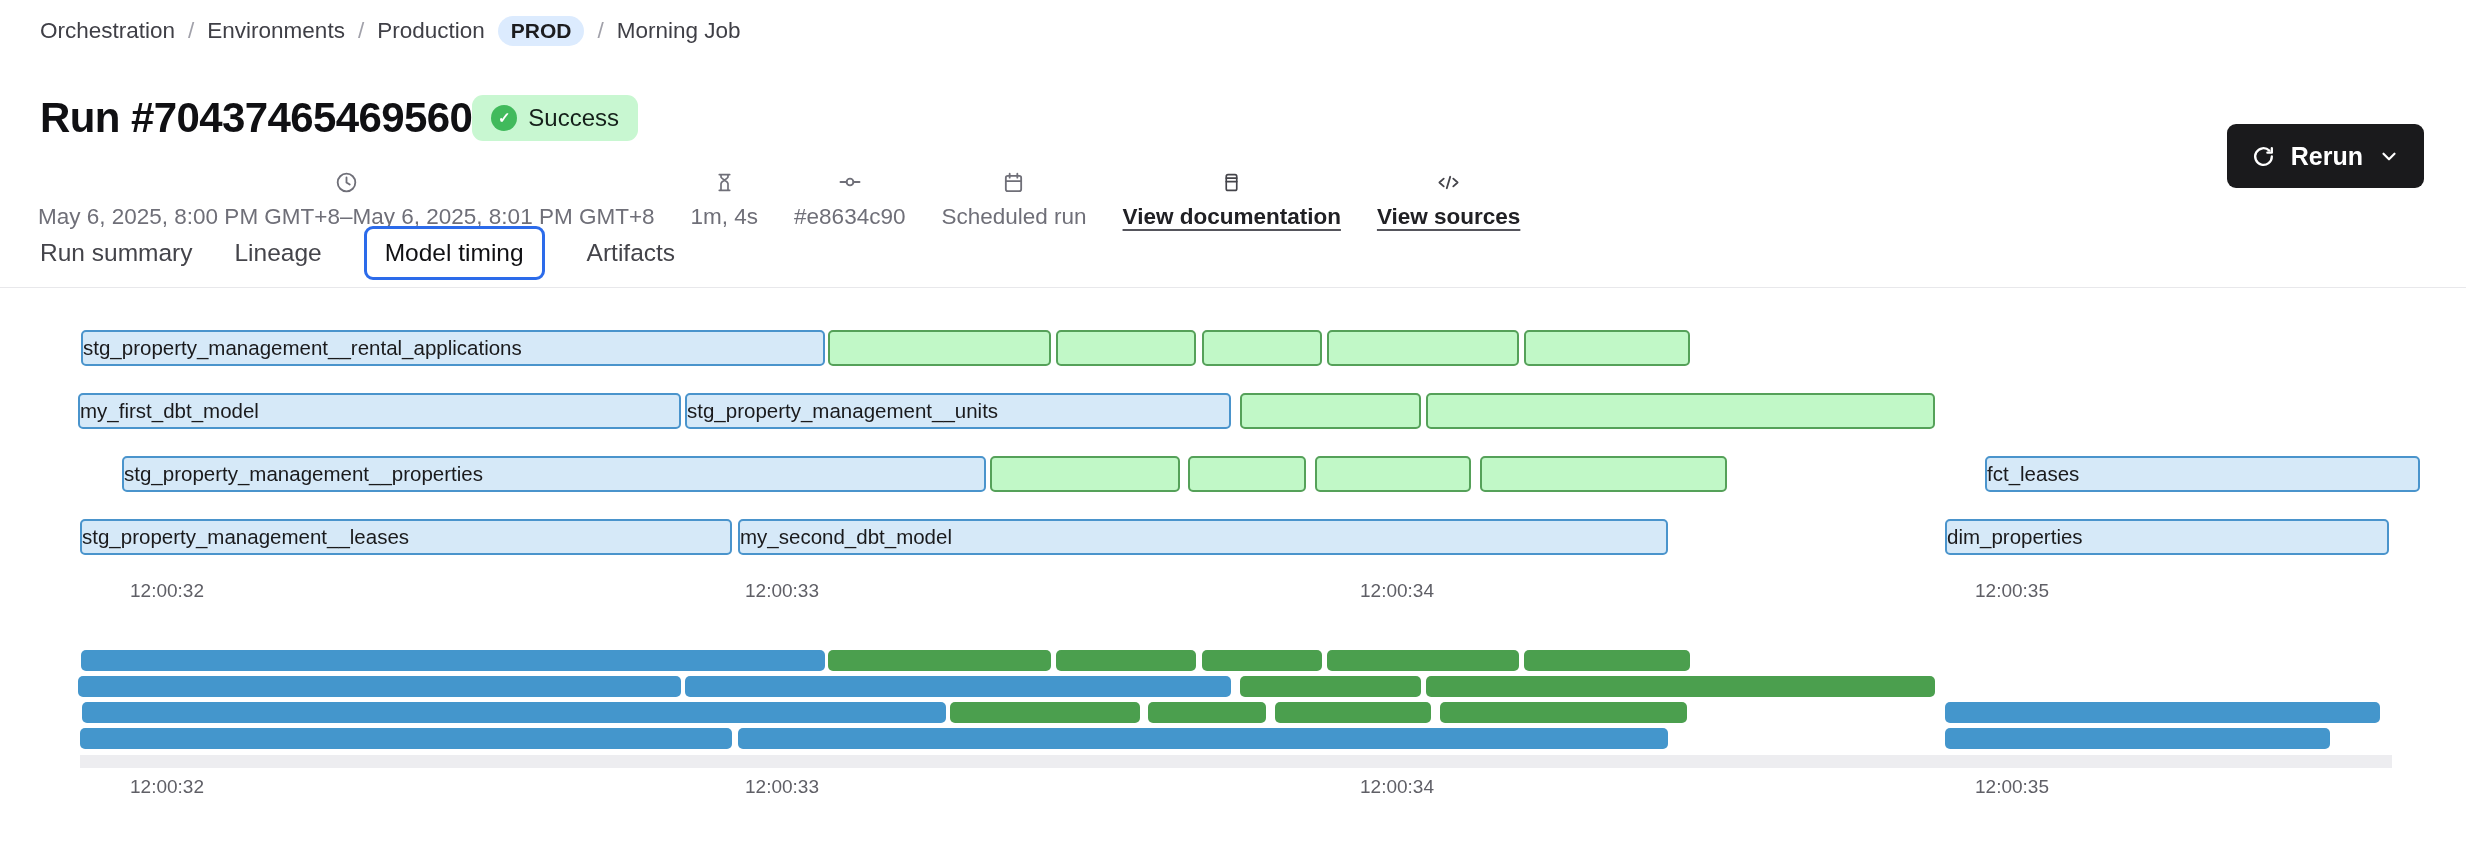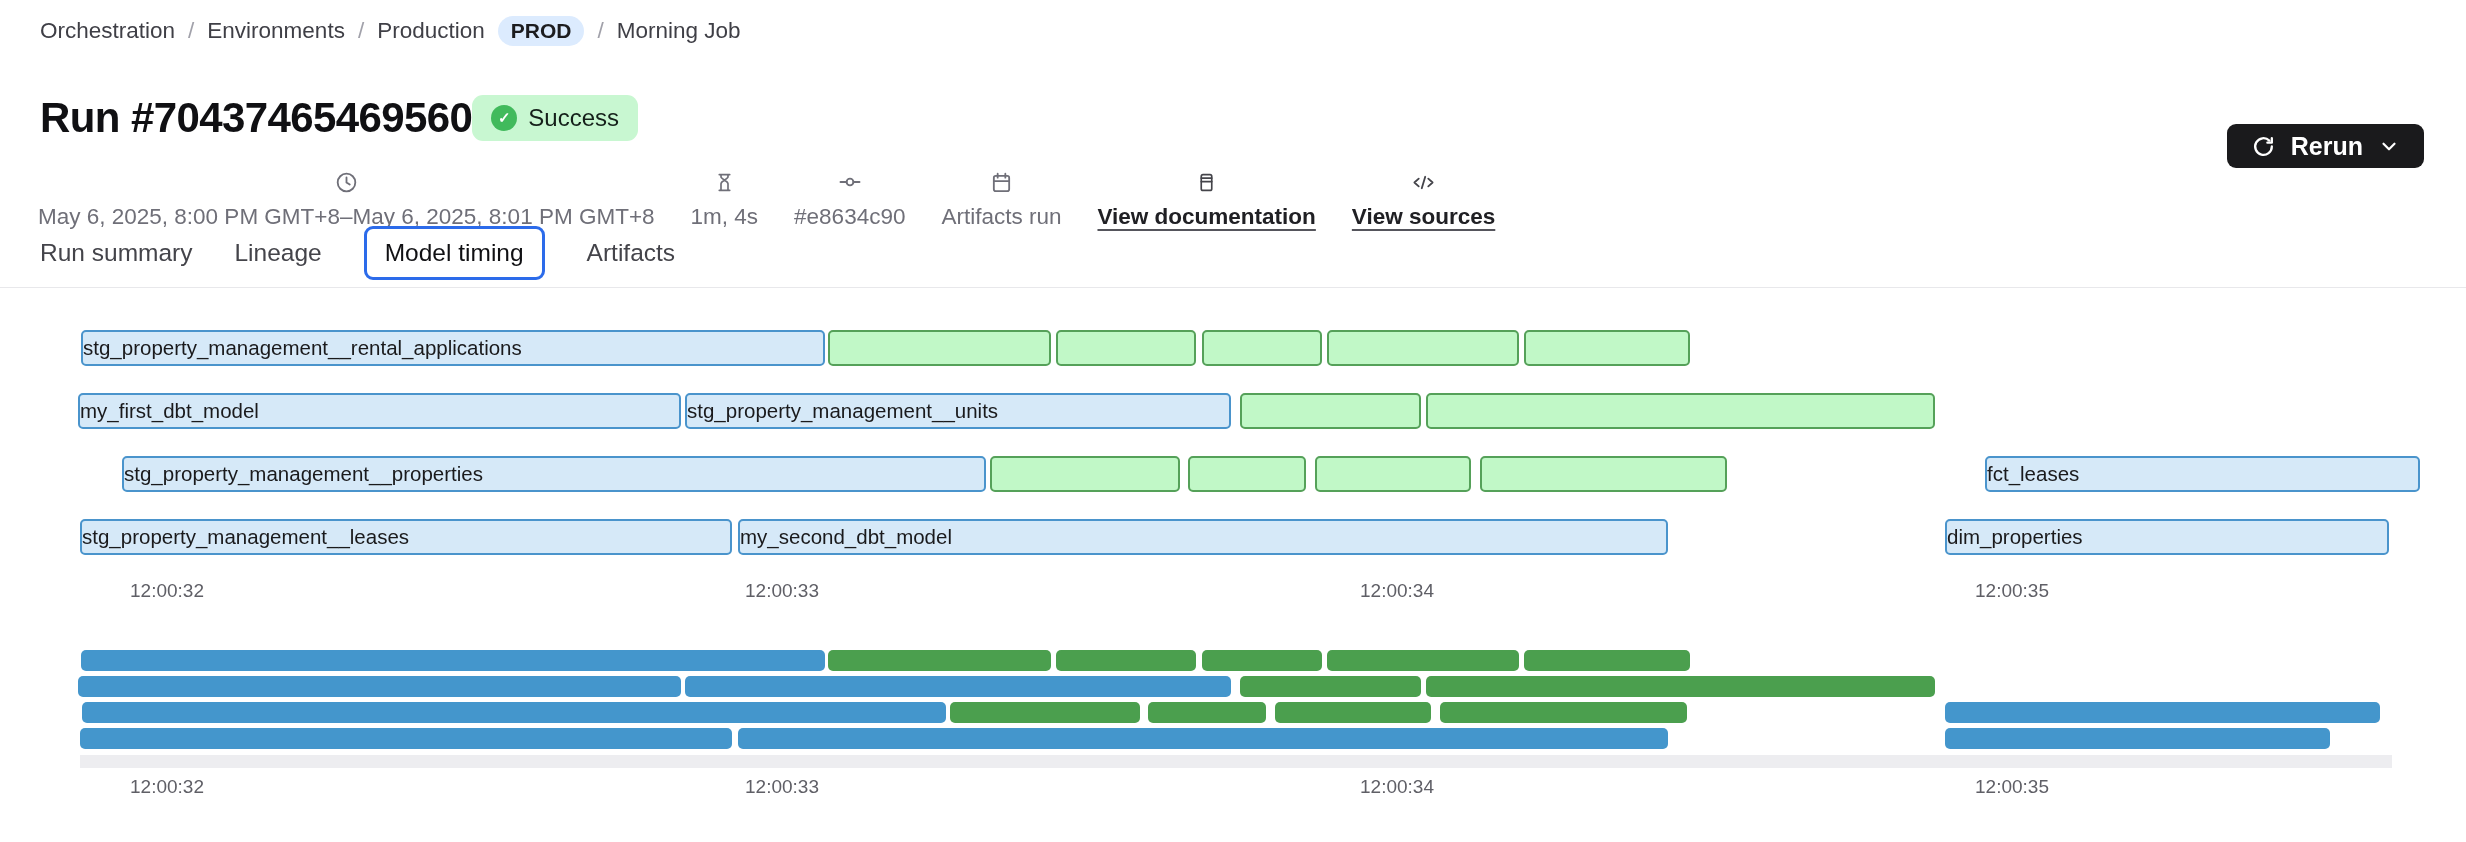--- a/index.html
+++ b/index.html
@@ -11,21 +11,21 @@
   .breadcrumb { position:absolute; left:40px; top:16px; display:flex; align-items:center; gap:13px; font-size:22.5px; color:#3f3f46; }
   .crumb { cursor:pointer; }
   .crumb-sep { color:#a1a1aa; }
   .env-badge { background:#dcebfe; border-radius:15px; padding:3px 13px; font-weight:700; font-size:21px; color:#1c1c1f; }
   
   .title-row { position:absolute; left:40px; top:94px; display:flex; align-items:center; }
   .run-title { margin:0; font-size:42px; font-weight:700; letter-spacing:-0.6px; color:#101013; }
   .status-badge { display:flex; align-items:center; gap:11px; background:#c8f7d1; border-radius:11px; padding:9px 19px; font-size:24px; color:#15201a; }
   .check-circle { width:26px; height:26px; border-radius:50%; background:#41ba5c; color:#fff; display:flex; align-items:center; justify-content:center; font-size:15px; font-weight:700; }
   
-  .rerun-btn { position:absolute; right:42px; top:124px; height:44px; background:#1a1a1c; color:#fff; border:none; border-radius:9px; display:flex; align-items:center; gap:15px; padding:0 24px; font-size:25px; font-weight:700; font-family:inherit; cursor:pointer; }
+  .rerun-btn { position:absolute; right:42px; top:124px; height:64px; background:#1a1a1c; color:#fff; border:none; border-radius:9px; display:flex; align-items:center; gap:15px; padding:0 24px; font-size:25px; font-weight:700; font-family:inherit; cursor:pointer; }
   
   .meta-row { position:absolute; left:38px; top:170px; display:flex; align-items:center; gap:36px; font-size:22.5px; color:#6f6f78; }
   .meta-item { display:flex; align-items:center; gap:10px; white-space:nowrap;flex-direction:column; }
   .meta-item svg { flex:none; }
   .meta-link { color:#202024; font-weight:700; text-decoration:underline; text-underline-offset:5px; text-decoration-color:#55555c; cursor:pointer; }
   
   .tabs { position:absolute; left:40px; top:226px; display:flex; align-items:center; gap:42px; font-size:24.5px; color:#44444a; }
   .tab { padding:13px 0; cursor:pointer; }
   .tab.selected { border:3px solid #2c6bea; border-radius:9px; padding:10px 18px; color:#101013; }
   .tabs-divider { position:absolute; left:0; top:287px; width:2466px; height:1px; background:#e8e8eb; }
@@ -111,21 +111,21 @@
         </span>
       <span>#e8634c90</span>
     </span>
     <span class="meta-item">
       <span style="display:flex;">
           <svg width="23" height="23" viewBox="0 0 24 24" fill="none" stroke="#6f6f78" stroke-width="1.9" stroke-linecap="round">
             <rect x="4" y="5" width="16" height="16" rx="2"></rect>
             <path d="M8 2.8V7M16 2.8V7M4 10.5h16"></path>
           </svg>
         </span>
-      <span>Artifacts run</span>
+      <span>Scheduled run</span>
     </span>
     <span class="meta-item">
       <span style="display:flex;">
           <svg width="21" height="23" viewBox="0 0 24 24" fill="none" stroke="#44444a" stroke-width="1.9" stroke-linecap="round">
             <rect x="6" y="3" width="12" height="18" rx="2"></rect>
             <path d="M6 7h12M6 11h12"></path>
           </svg>
         </span>
       <span class="meta-link">View documentation</span>
     </span>

